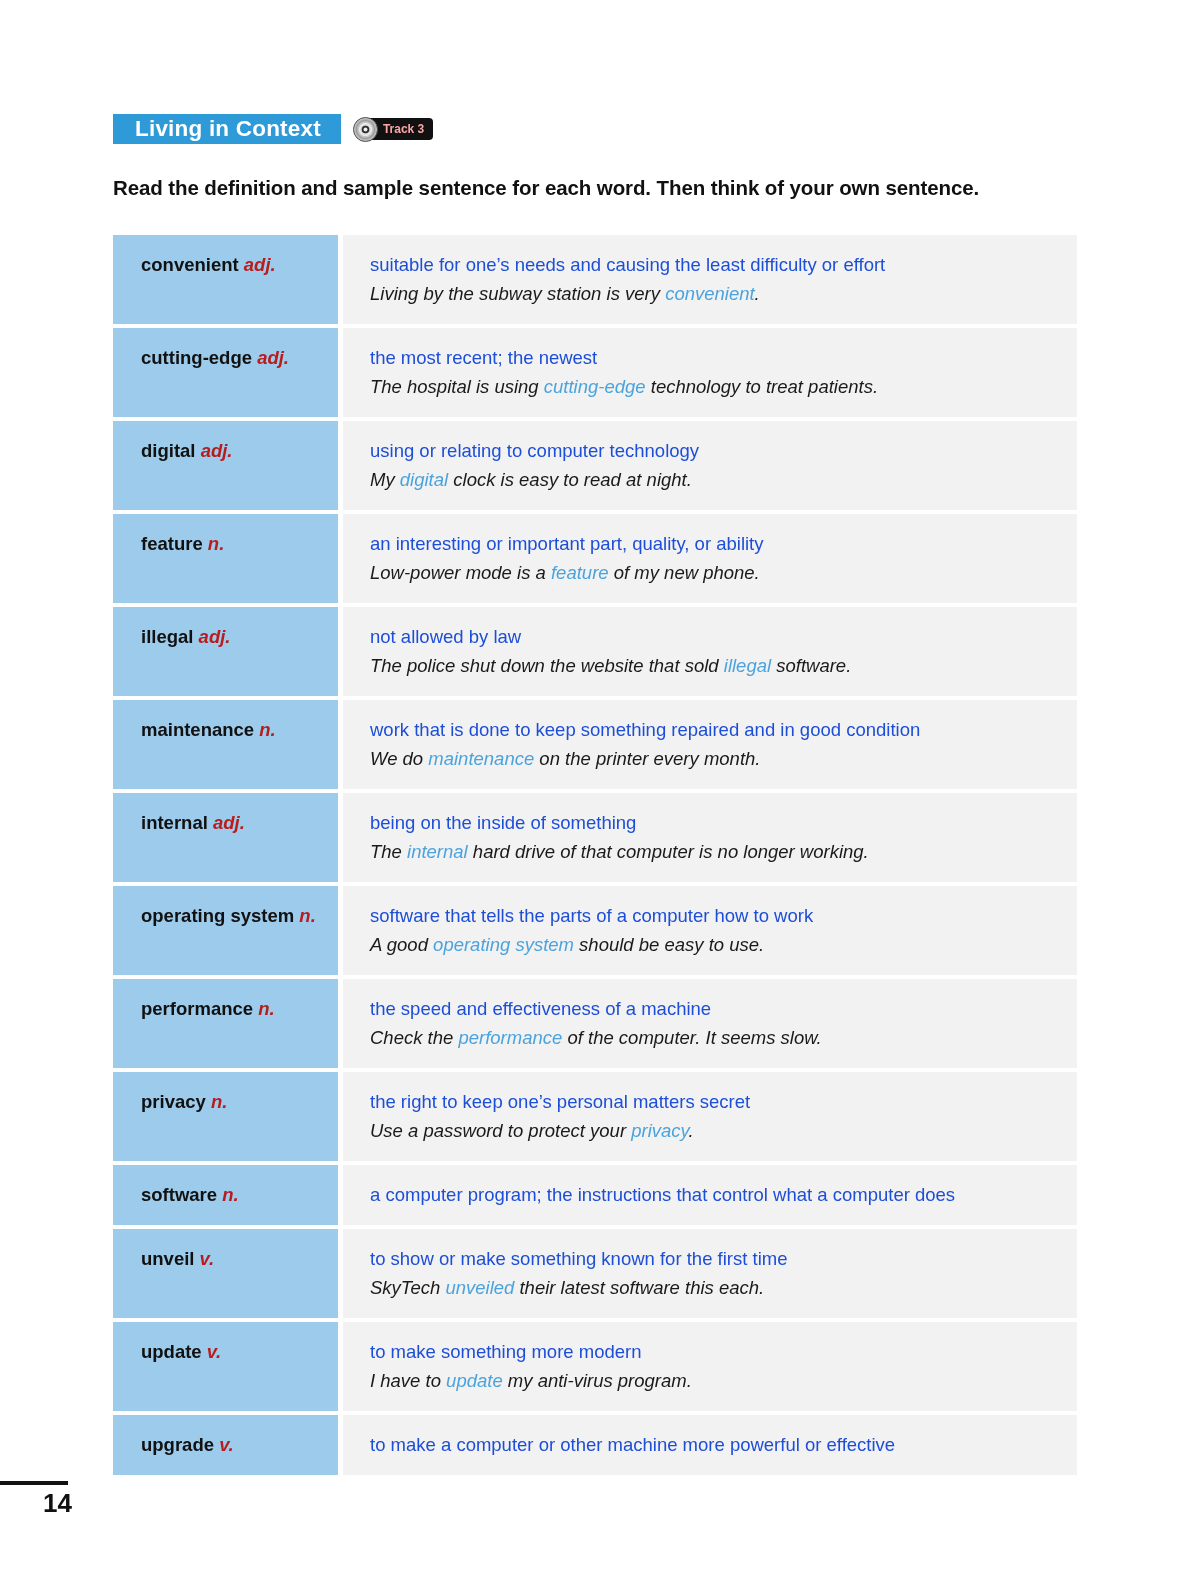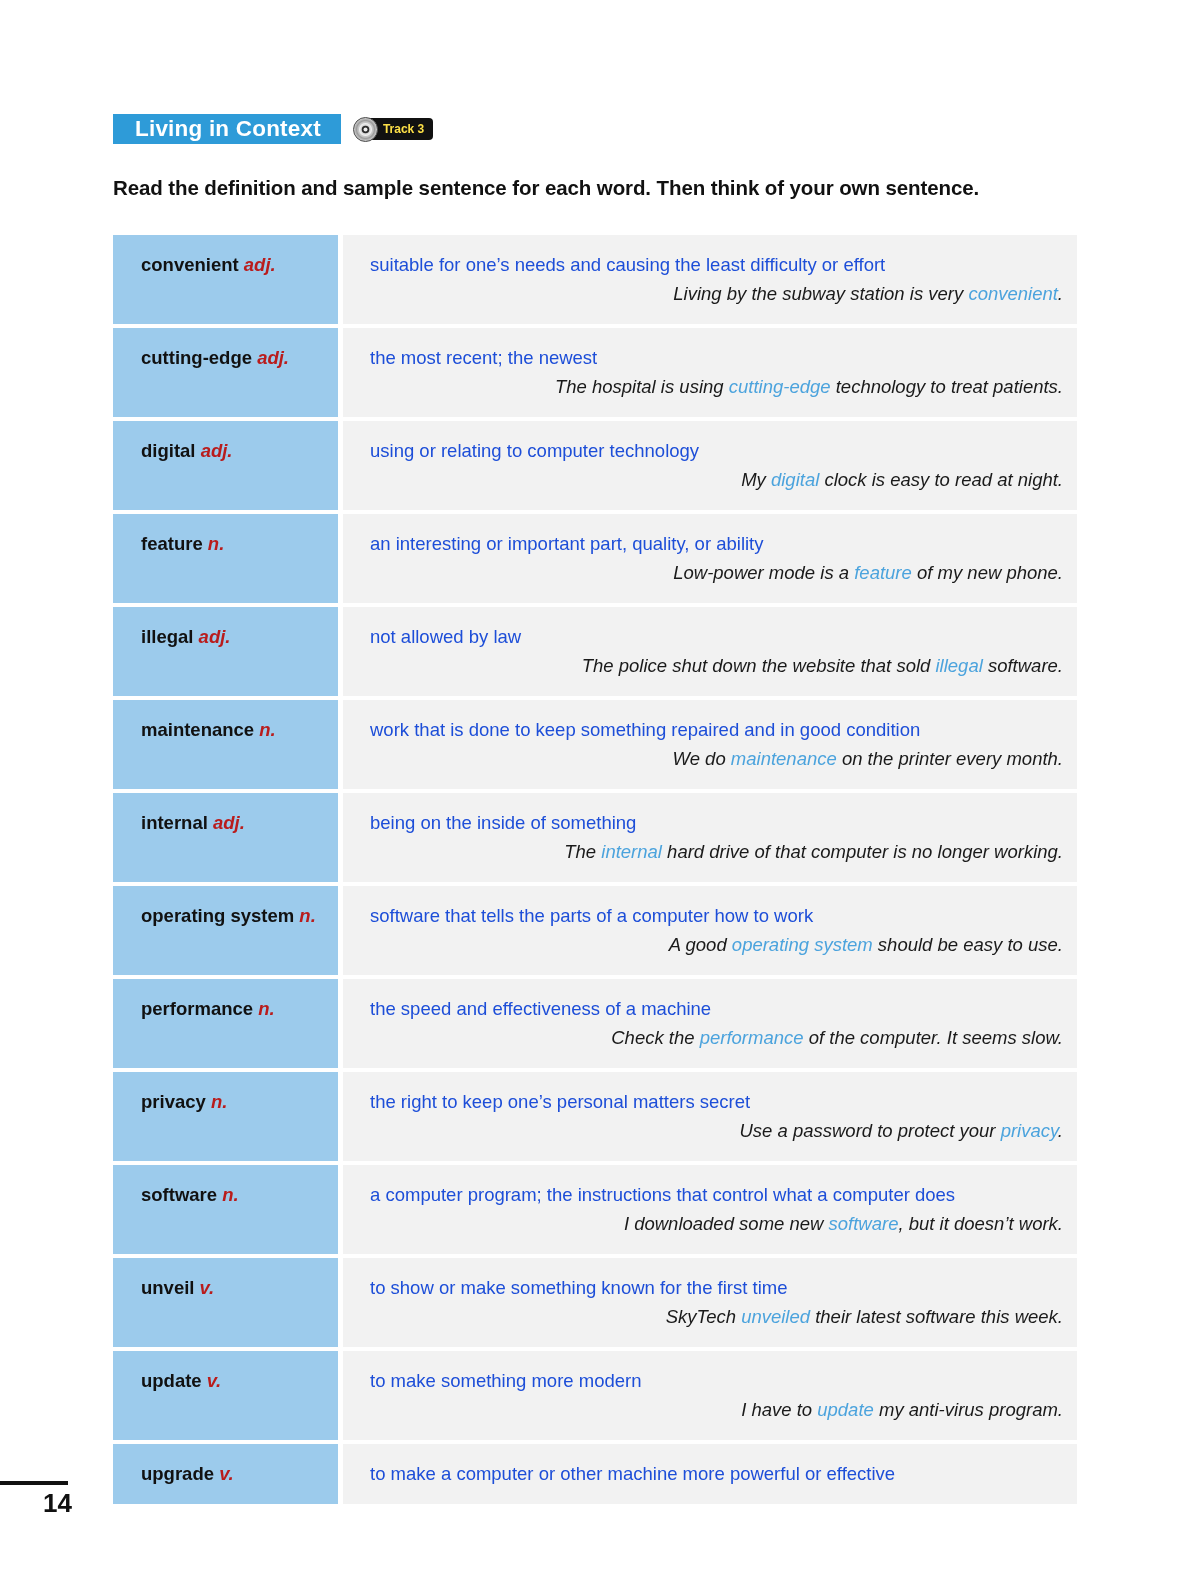--- a/index.html
+++ b/index.html
@@ -47,21 +47,21 @@
     z-index: 2;
     width: 25px;
     height: 25px;
     flex: 0 0 25px;
   }
   .track-pill {
     position: relative;
     z-index: 1;
     margin-left: -13px;
     background: #111111;
-    color: #fde047;
+    color: #fca5a5;
     font-size: 12px;
     font-weight: bold;
     border-radius: 4px;
     padding: 4px 9px 4px 18px;
     line-height: 14px;
     white-space: nowrap;
   }
 
   
   .instruction {
@@ -116,21 +116,20 @@
     font-size: 18.5px;
     line-height: 28px;
     color: #1d4ed8;
   }
   .sample {
     font-size: 18.5px;
     line-height: 28px;
     font-style: italic;
     color: #1a1a1a;
     margin-top: 1px;
-    text-align: right;
   }
   .sample .hl {
     color: #4ba3dd;
   }
 
   
   .footer-rule {
     position: absolute;
     left: 0;
     top: 1481px;
@@ -242,28 +241,27 @@
       <div class="word-cell"><span class="term">privacy</span> <span class="pos">n.</span></div>
       <div class="def-cell">
         <div class="definition">the right to keep one’s personal matters secret</div>
         <div class="sample"><span>Use a password to protect your </span><span class="hl">privacy</span><span>.</span></div>
       </div>
     </div>
     <div class="vocab-row">
       <div class="word-cell"><span class="term">software</span> <span class="pos">n.</span></div>
       <div class="def-cell">
         <div class="definition">a computer program; the instructions that control what a computer does</div>
-        <div class="sample"><span>I downloaded some new </span><span class="hl">software</span><span>, but it doesn’t work.</span></div>
       </div>
     </div>
     <div class="vocab-row">
       <div class="word-cell"><span class="term">unveil</span> <span class="pos">v.</span></div>
       <div class="def-cell">
         <div class="definition">to show or make something known for the first time</div>
-        <div class="sample"><span>SkyTech </span><span class="hl">unveiled</span><span> their latest software this week.</span></div>
+        <div class="sample"><span>SkyTech </span><span class="hl">unveiled</span><span> their latest software this each.</span></div>
       </div>
     </div>
     <div class="vocab-row">
       <div class="word-cell"><span class="term">update</span> <span class="pos">v.</span></div>
       <div class="def-cell">
         <div class="definition">to make something more modern</div>
         <div class="sample"><span>I have to </span><span class="hl">update</span><span> my anti-virus program.</span></div>
       </div>
     </div>
     <div class="vocab-row">

